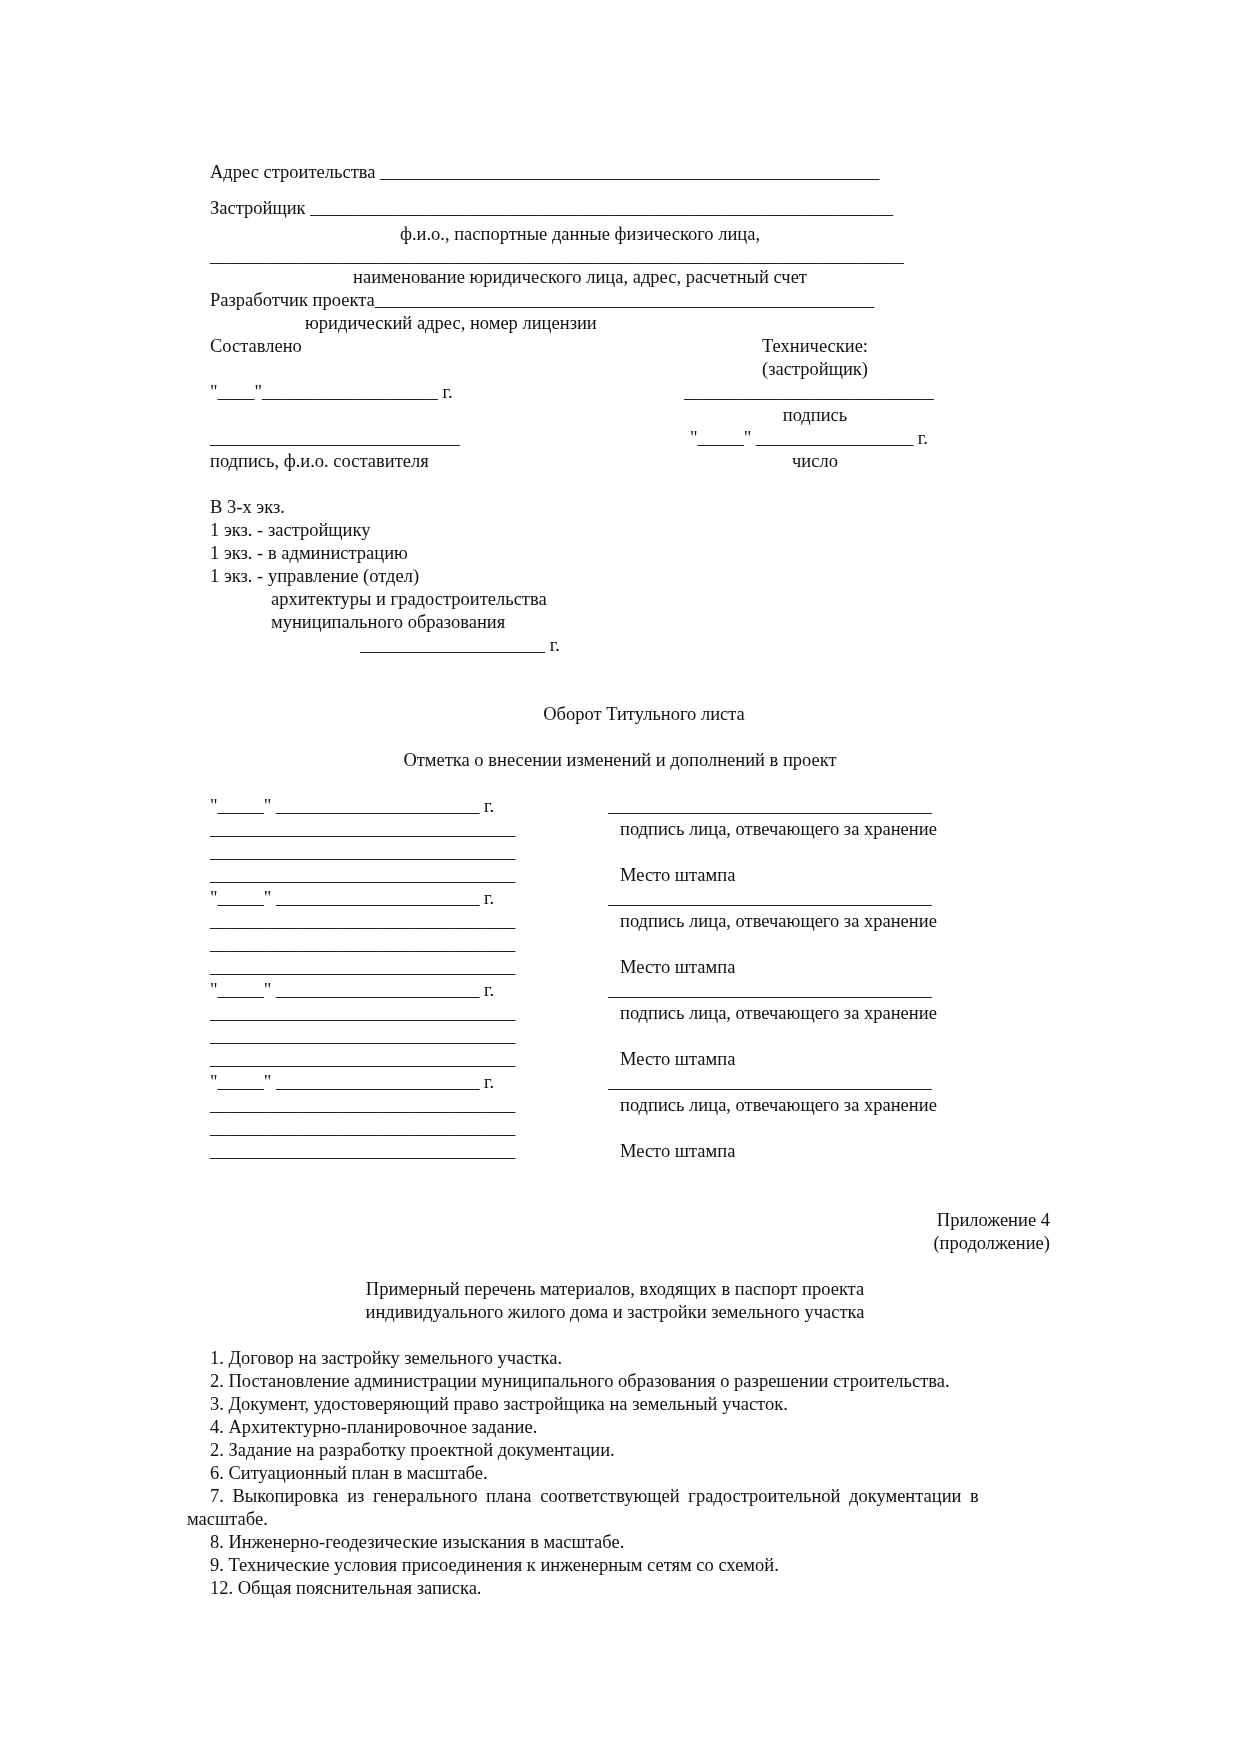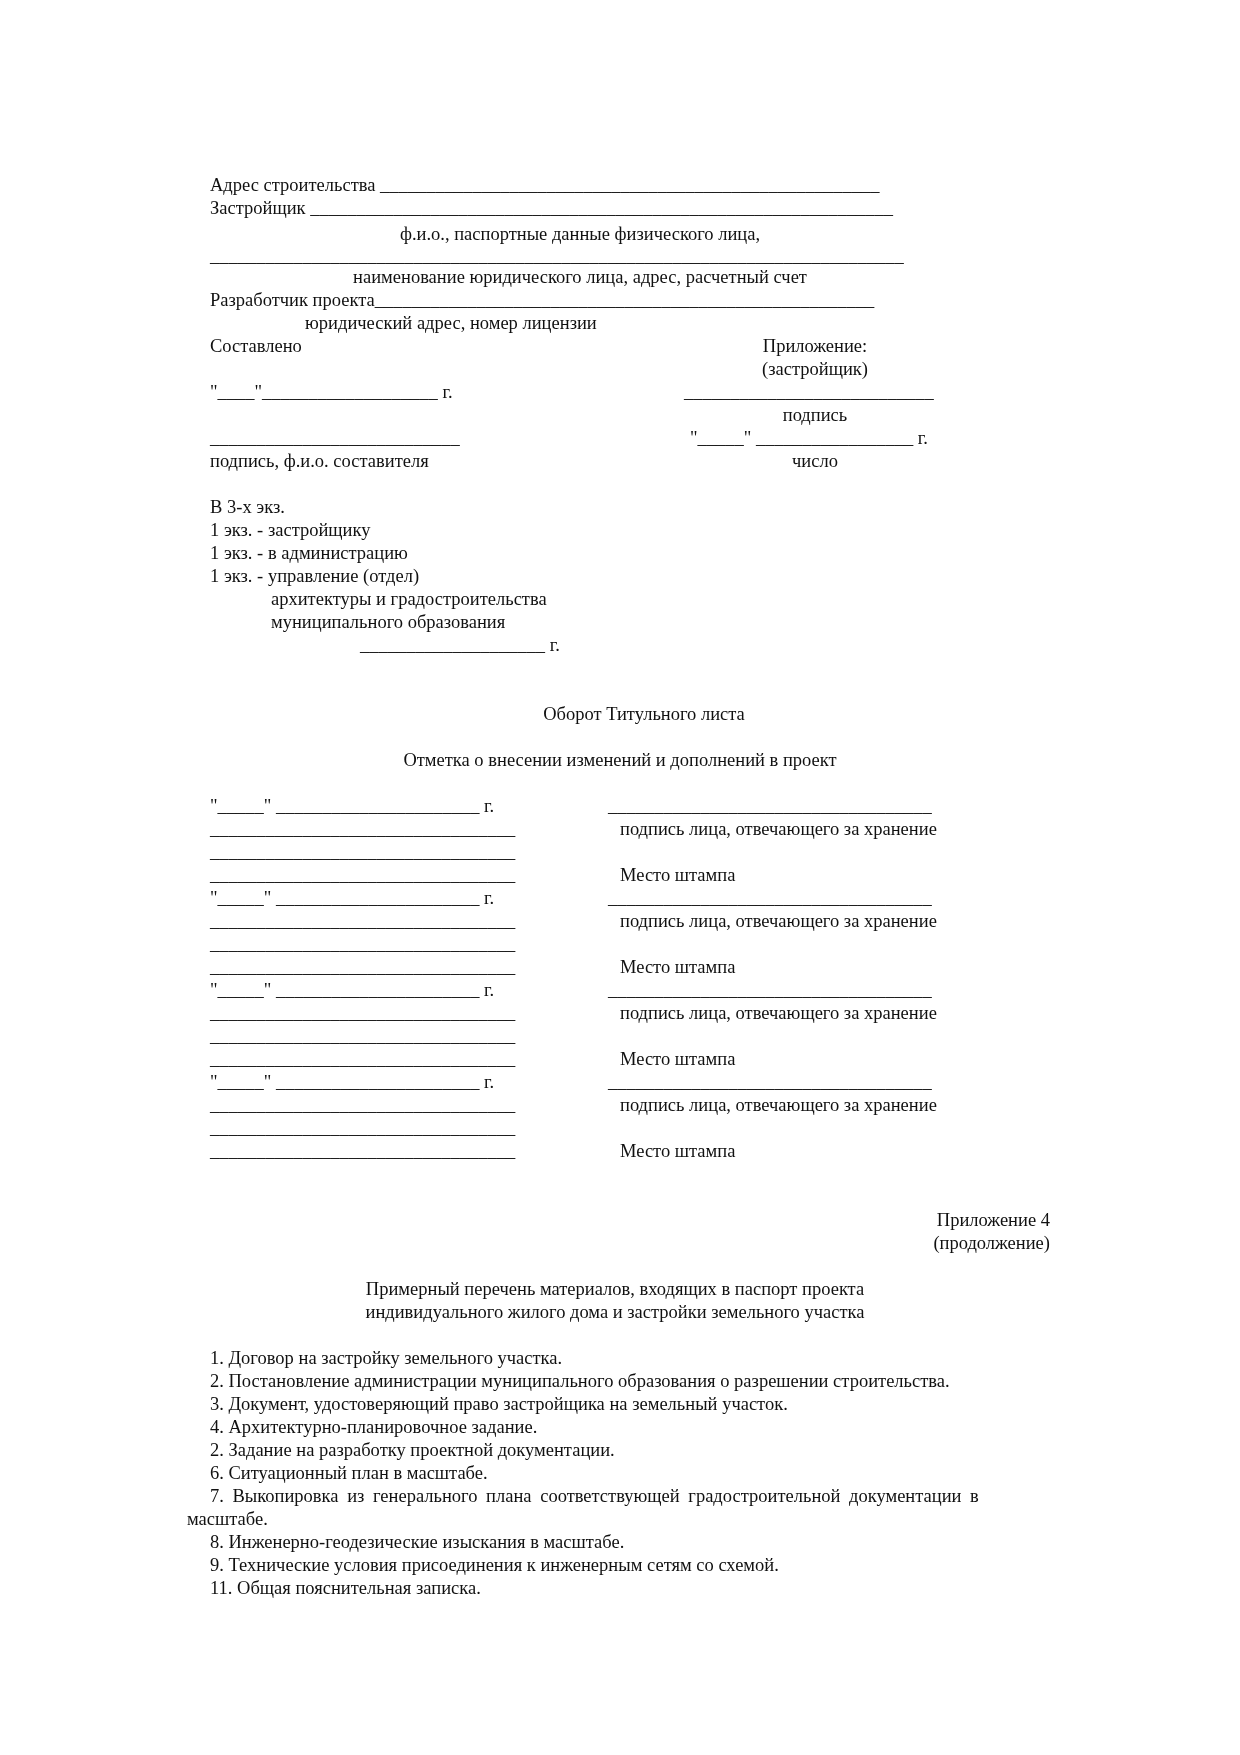--- a/index.html
+++ b/index.html
@@ -5,34 +5,34 @@
   html, body { margin: 0; padding: 0; background: #ffffff; }
   body { width: 1240px; height: 1755px; position: relative; overflow: hidden;
          font-family: "Liberation Serif", serif; font-size: 18.5px; color: #111; }
   .t { position: absolute; white-space: pre; line-height: 22px; }
   .c { text-align: center; }
   .r { text-align: right; }
 </style>
 </head>
 <body>
 
-<div class="t" style="left:210px;top:174px;">Адрес строительства ______________________________________________________</div>
+<div class="t" style="left:210px;top:161px;">Адрес строительства ______________________________________________________</div>
 <div class="t" style="left:210px;top:197px;">Застройщик _______________________________________________________________</div>
 <div class="t c" style="left:210px;top:223px;width:740px;">ф.и.о., паспортные данные физического лица,</div>
 <div class="t" style="left:210px;top:245px;">___________________________________________________________________________</div>
 <div class="t c" style="left:210px;top:266px;width:740px;">наименование юридического лица, адрес, расчетный счет</div>
 <div class="t" style="left:210px;top:289px;">Разработчик проекта______________________________________________________</div>
 <div class="t" style="left:305px;top:312px;">юридический адрес, номер лицензии</div>
 
 <div class="t" style="left:210px;top:335px;">Составлено</div>
 <div class="t" style="left:210px;top:381px;">"____"___________________ г.</div>
 <div class="t" style="left:210px;top:427px;">___________________________</div>
 <div class="t" style="left:210px;top:450px;">подпись, ф.и.о. составителя</div>
 
-<div class="t c" style="left:680px;top:335px;width:270px;">Приложение:</div>
+<div class="t c" style="left:680px;top:335px;width:270px;">Технические:</div>
 <div class="t c" style="left:680px;top:358px;width:270px;">(застройщик)</div>
 <div class="t" style="left:684px;top:381px;">___________________________</div>
 <div class="t c" style="left:680px;top:404px;width:270px;">подпись</div>
 <div class="t" style="left:690px;top:427px;">"_____" _________________ г.</div>
 <div class="t c" style="left:680px;top:450px;width:270px;">число</div>
 
 <div class="t" style="left:210px;top:496px;">В 3-х экз.</div>
 <div class="t" style="left:210px;top:519px;">1 экз. - застройщику</div>
 <div class="t" style="left:210px;top:542px;">1 экз. - в администрацию</div>
 <div class="t" style="left:210px;top:565px;">1 экз. - управление (отдел)</div>
@@ -89,14 +89,14 @@
   <div class="t" style="left:210px;top:1347px;">1. Договор на застройку земельного участка.</div>
   <div class="t" style="left:210px;top:1370px;">2. Постановление администрации муниципального образования о разрешении строительства.</div>
   <div class="t" style="left:210px;top:1393px;">3. Документ, удостоверяющий право застройщика на земельный участок.</div>
   <div class="t" style="left:210px;top:1416px;">4. Архитектурно-планировочное задание.</div>
   <div class="t" style="left:210px;top:1439px;">2. Задание на разработку проектной документации.</div>
   <div class="t" style="left:210px;top:1462px;">6. Ситуационный план в масштабе.</div>
   <div class="t" style="left:210px;top:1485px;word-spacing:4px;">7. Выкопировка из генерального плана соответствующей градостроительной документации в</div>
   <div class="t" style="left:187px;top:1508px;">масштабе.</div>
   <div class="t" style="left:210px;top:1531px;">8. Инженерно-геодезические изыскания в масштабе.</div>
   <div class="t" style="left:210px;top:1554px;">9. Технические условия присоединения к инженерным сетям со схемой.</div>
-  <div class="t" style="left:210px;top:1577px;">11. Общая пояснительная записка.</div>
+  <div class="t" style="left:210px;top:1577px;">12. Общая пояснительная записка.</div>
 </div>
 
 </body></html>

